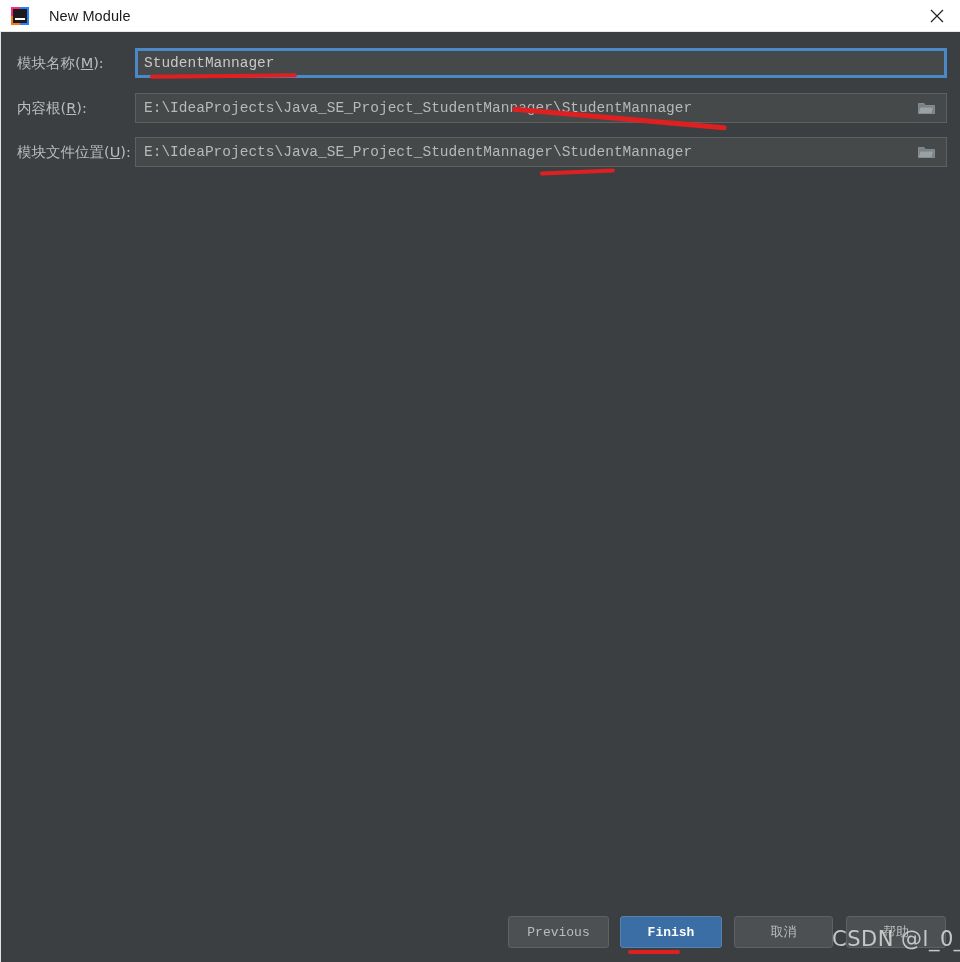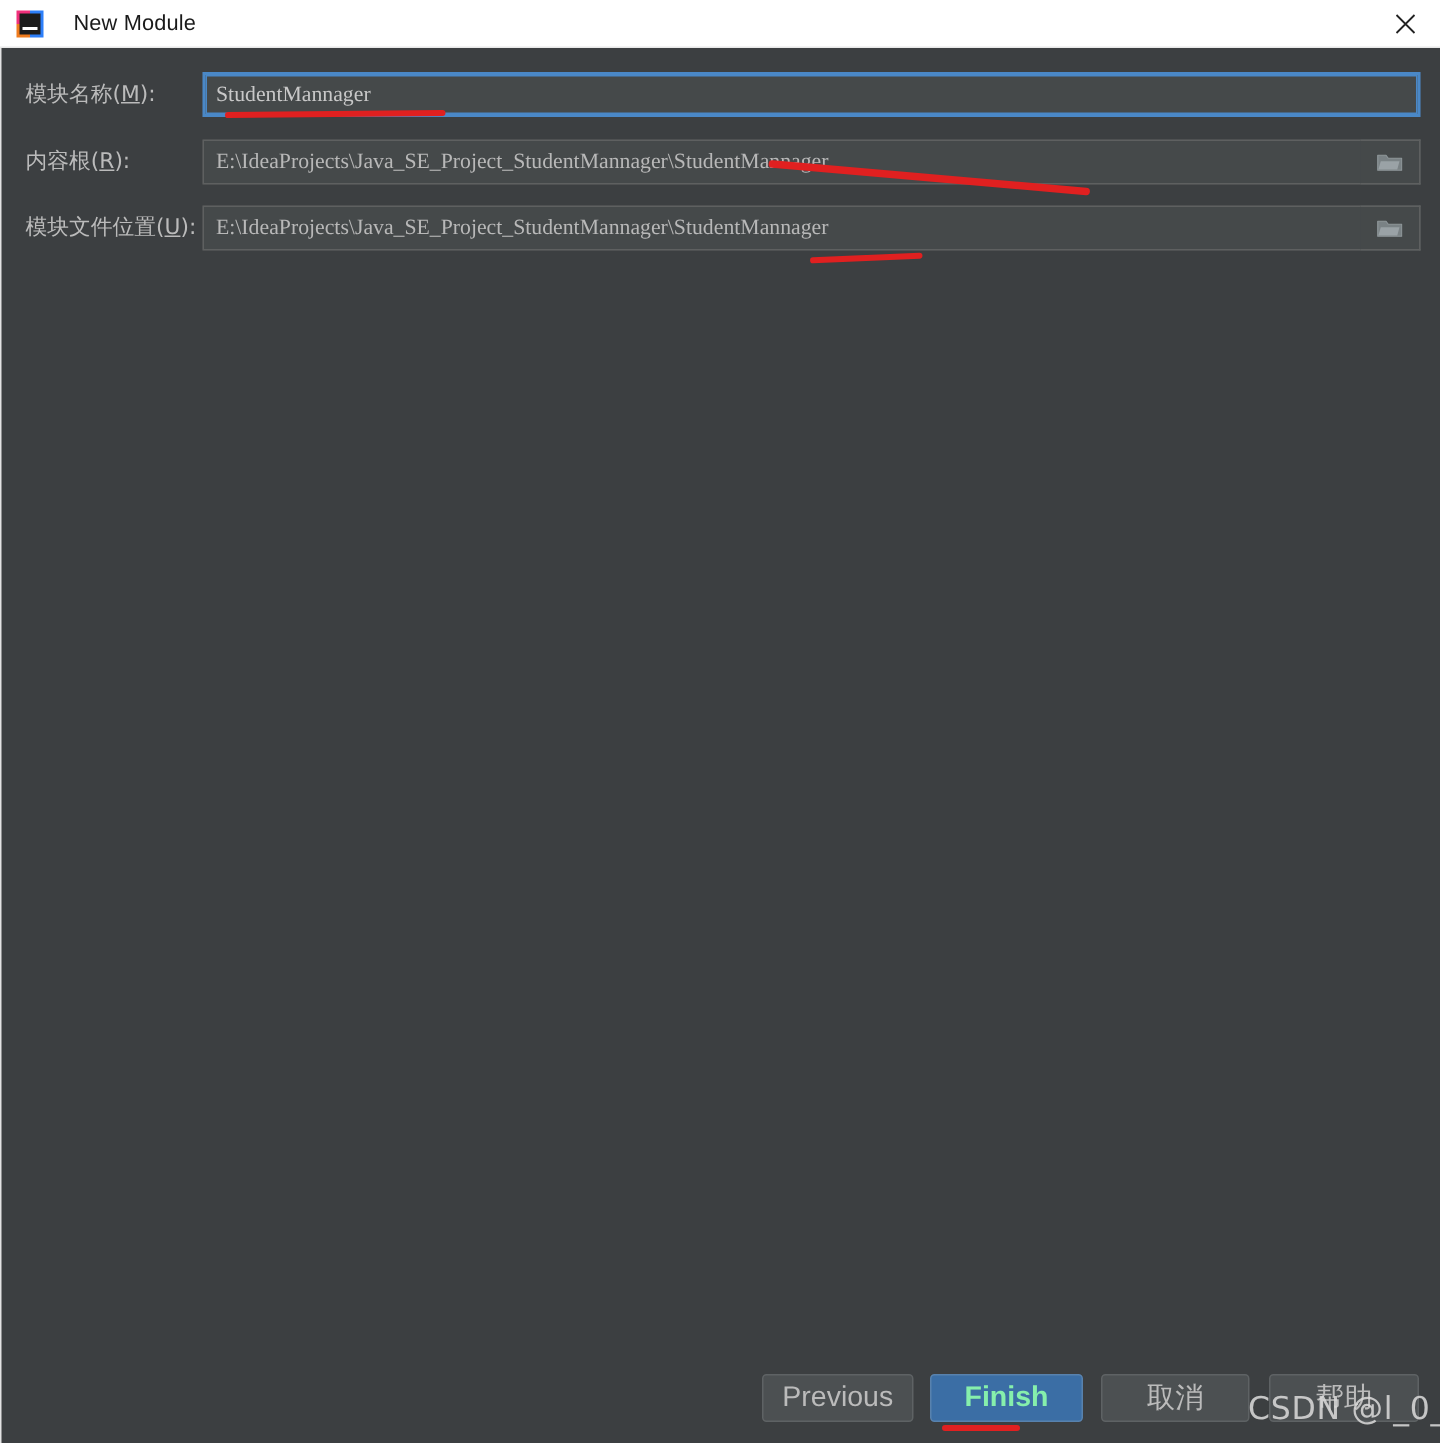--- a/index.html
+++ b/index.html
@@ -127,21 +127,21 @@
     width: 812px;
     height: 30px;
     background: #45494a;
     border: 1px solid #5e6060;
     color: #b8b8b8;
     font-size: 14.5px;
     padding: 0 8px;
     line-height: 28px;
     white-space: nowrap;
     overflow: hidden;
-    font-family: Liberation Serif, serif;
+    font-family: Liberation Mono, monospace;
   }
   .text-input.focused {
     border: 2px solid #4a88c7;
     outline: 1px solid #4a88c7;
     outline-offset: -3px;
     background: #45494a;
     padding: 0 7px;
     line-height: 26px;
     color: #c8c8c8;
   }
@@ -204,33 +204,33 @@
     width: 960px; height: 56px;
   }
   .btn {
     position: absolute;
     top: 10px;
     height: 32px;
     background: #4c5052;
     border: 1px solid #5e6264;
     border-radius: 3px;
     color: #bbbbbb;
-    font-size: 19px;
+    font-size: 13px;
     display: flex;
     align-items: center;
     justify-content: center;
     cursor: default;
-    font-family: Liberation Sans, sans-serif;
+    font-family: Liberation Mono, monospace;
   }
   .btn-previous { left: 507px; width: 101px; }
   .btn-finish {
     left: 619px; width: 102px;
     background: #3b6ea5;
     border: 1px solid #5882ae;
-    color: #86efac;
+    color: #ffffff;
     font-weight: bold;
   }
   .btn-cancel  { left: 733px; width: 99px; }
   .btn-help    { left: 845px; width: 100px; }
 
   
   .watermark {
     position: absolute;
     left: 832px; top: 927px;
     font-size: 21px;

